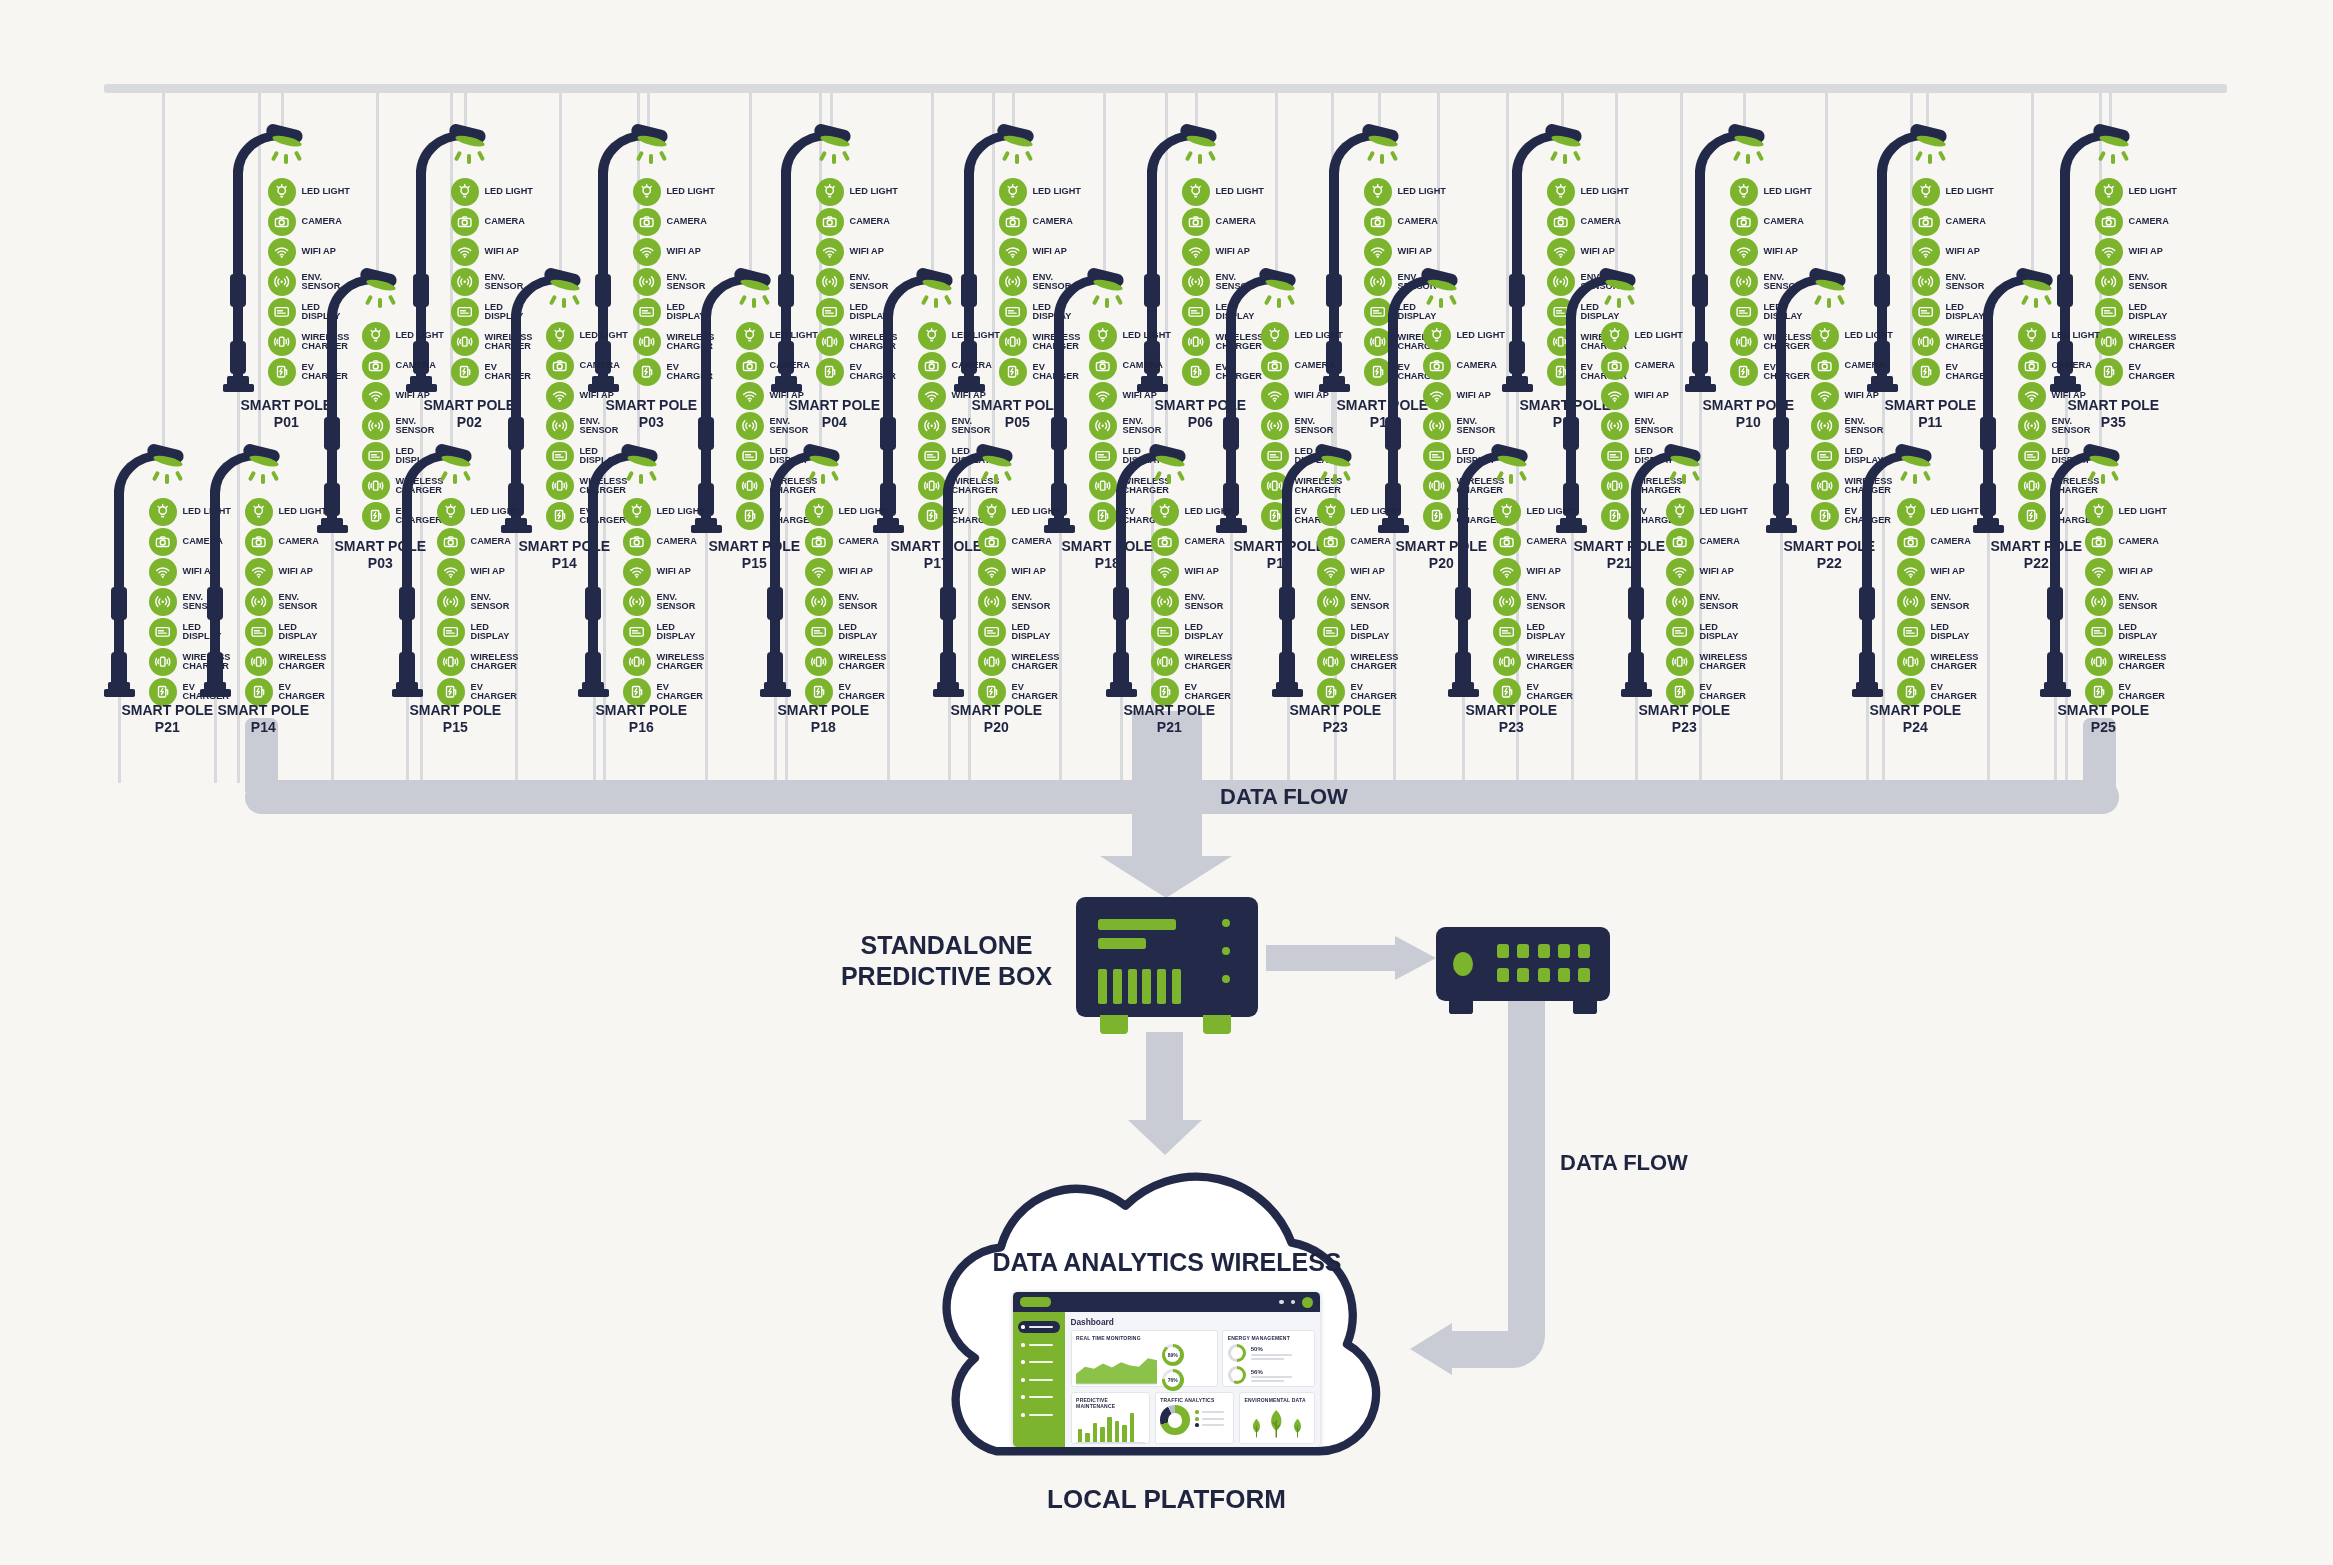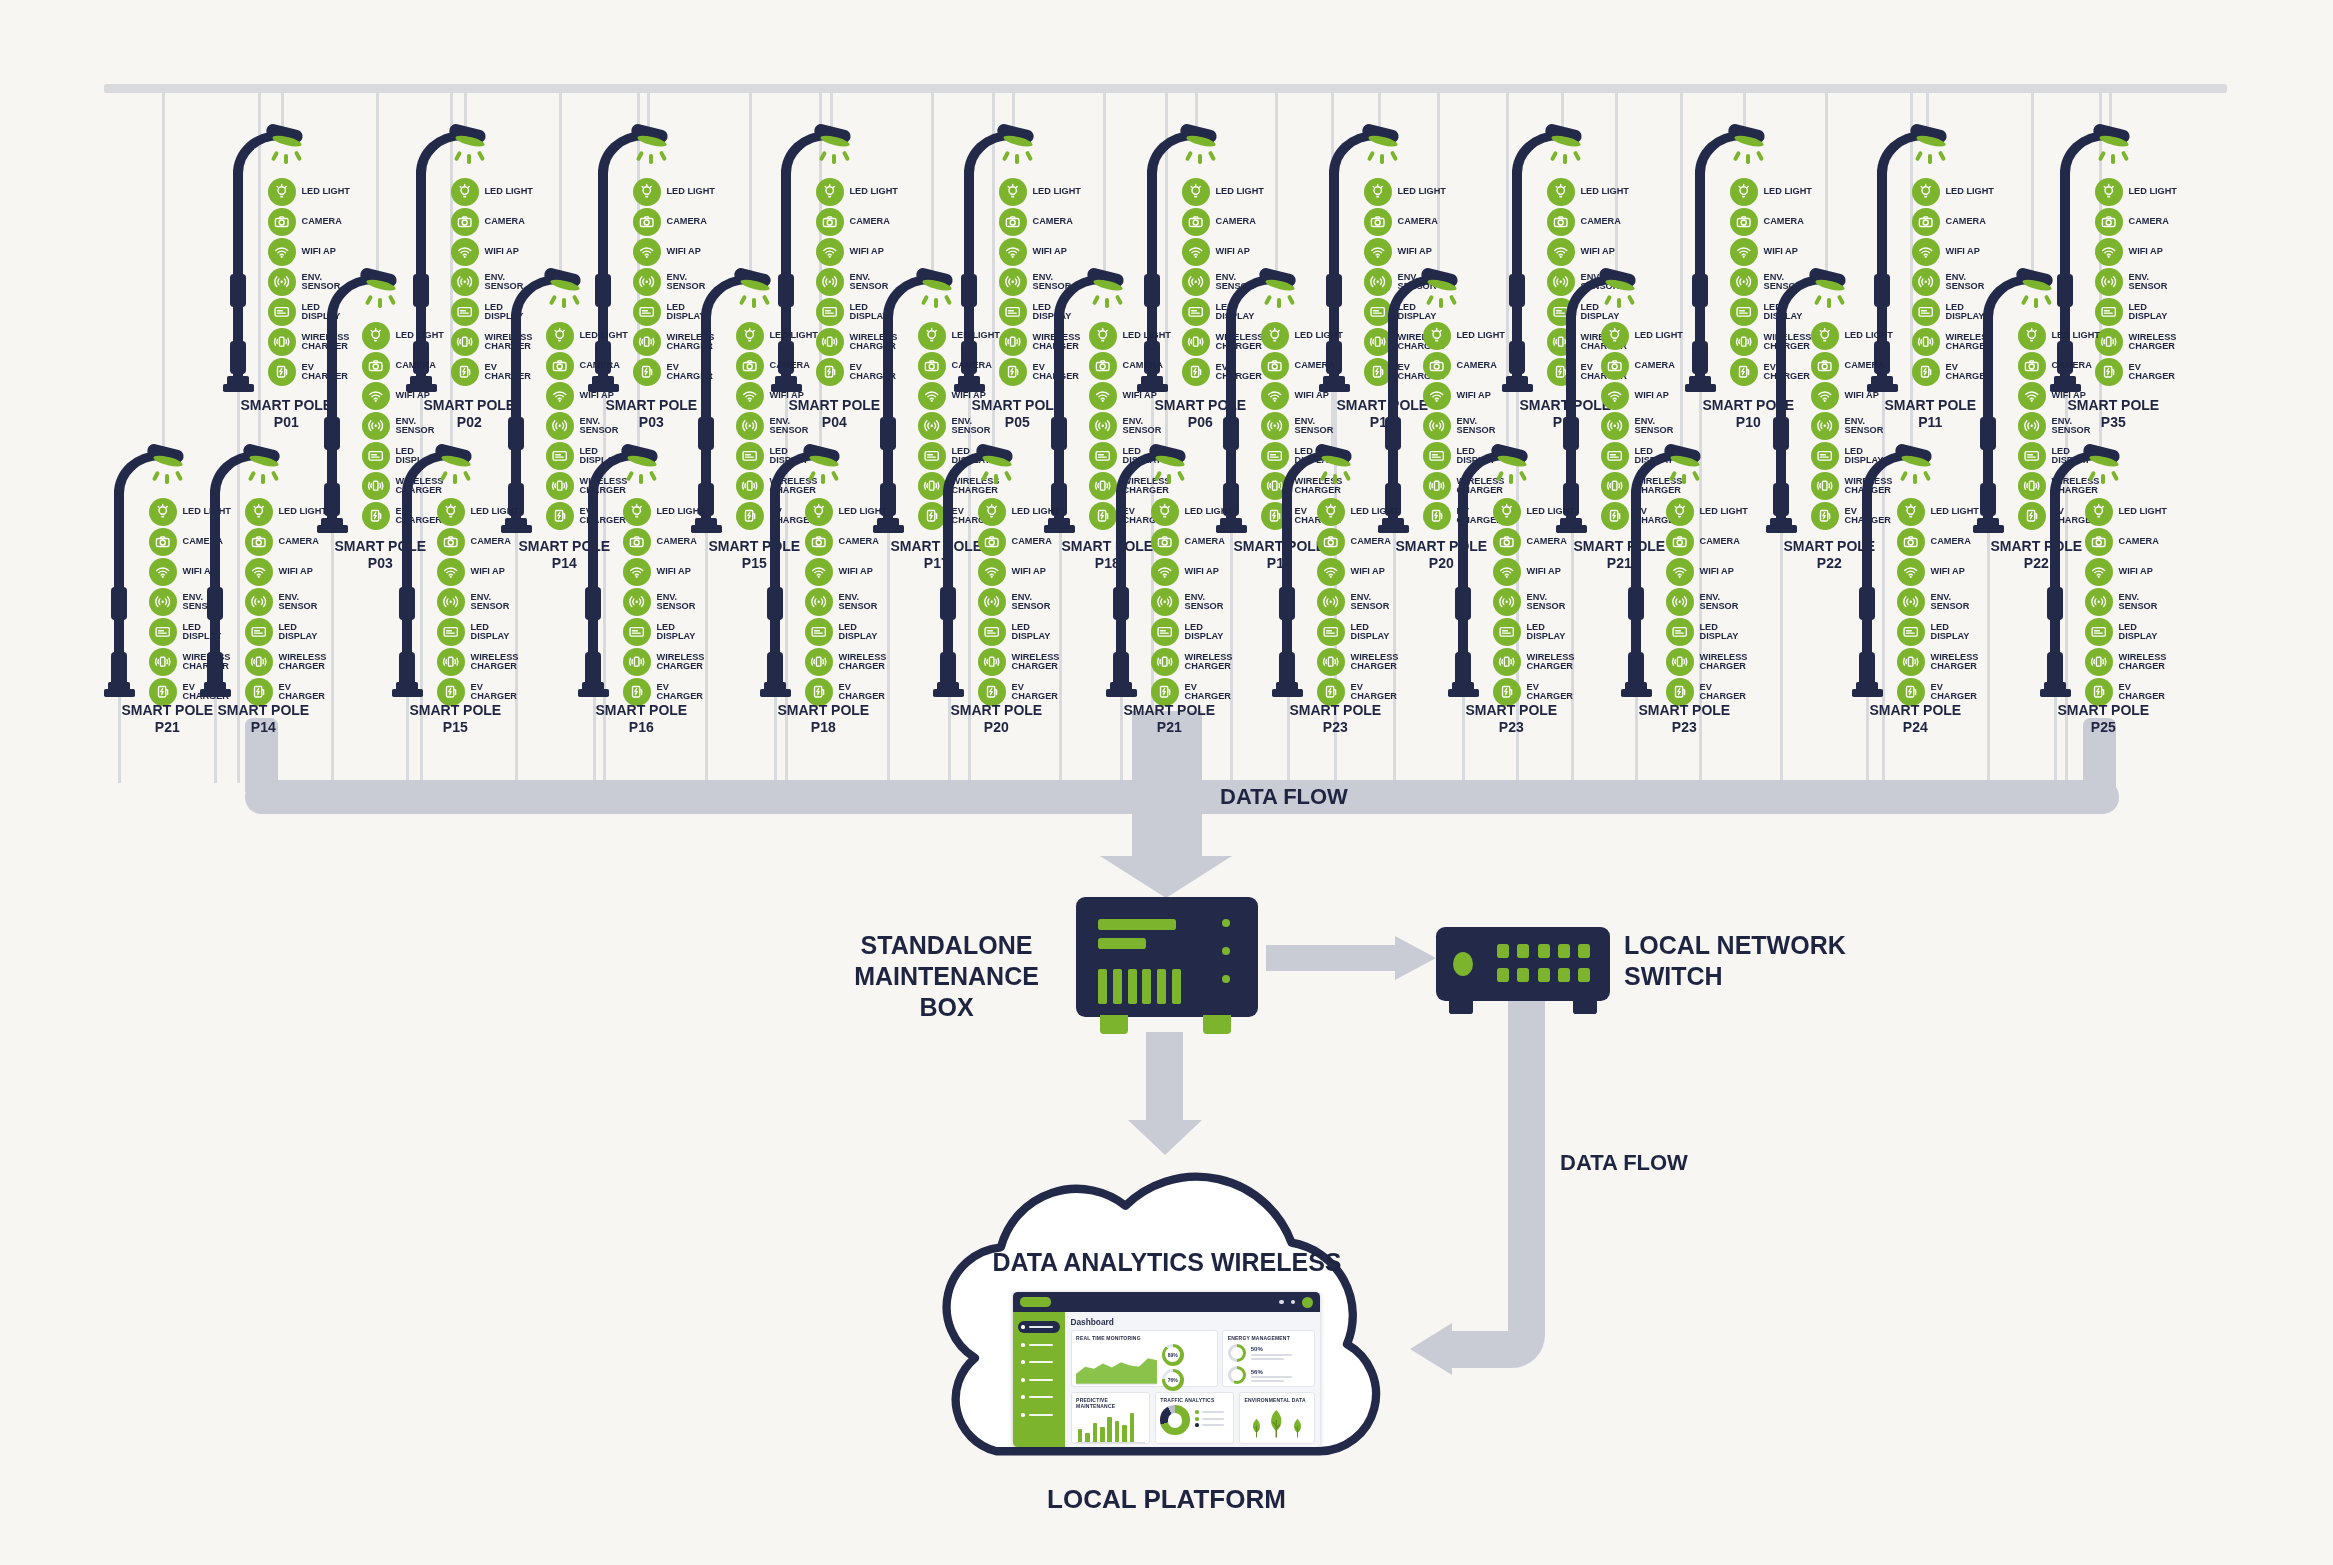--- a/index.html
+++ b/index.html
@@ -139,21 +139,21 @@
         <div class="grn" style="left: 14.8px; top: 0px; width: 9.2px; height: 35px; border-radius: 1.8px;"></div>
         <div class="grn" style="left: 29.5px; top: 0px; width: 9.2px; height: 35px; border-radius: 1.8px;"></div>
         <div class="grn" style="left: 44px; top: 0px; width: 9.2px; height: 35px; border-radius: 1.8px;"></div>
         <div class="grn" style="left: 59px; top: 0px; width: 9.2px; height: 35px; border-radius: 1.8px;"></div>
         <div class="grn" style="left: 74px; top: 0px; width: 9.2px; height: 35px; border-radius: 1.8px;"></div>
       </div>
     <div class="grn" style="left:24px;top:118px;width:28px;height:18.5px;border-radius:0 0 3.7px 3.7px;"></div>
     <div class="grn" style="left:127px;top:118px;width:28px;height:18.5px;border-radius:0 0 3.7px 3.7px;"></div>
   </div>
   <div class="abs biglabel prelines" style="left:831px;top:930px;width:231px;text-align:center;">STANDALONE
-MAINTENANCE BOX</div>
+PREDICTIVE BOX</div>
 
   <div class="flow" style="left:1266px;top:945px;width:131px;height:26px;"></div>
   <div class="tri" style="left:1395px;top:936px;border-top:22px solid transparent;border-bottom:22px solid transparent;border-left:41px solid #c9ccd5;"></div>
 
   <div class="abs devbox" id="switch-box" style="left:1436px;top:927px;width:174px;height:74px;">
     <div class="grn" style="left:16.6px;top:25px;width:20px;height:24px;border-radius:50%;"></div>
     <div id="switch-ports" style="left:61px;top:16.6px;width:103px;height:44px;">
         <div class="grn" style="left: 0px; top: 0px; width: 12px; height: 14.8px; border-radius: 2.8px;"></div>
         <div class="grn" style="left: 20px; top: 0px; width: 12px; height: 14.8px; border-radius: 2.8px;"></div>
         <div class="grn" style="left: 41px; top: 0px; width: 12px; height: 14.8px; border-radius: 2.8px;"></div>
@@ -161,22 +161,20 @@
         <div class="grn" style="left: 81px; top: 0px; width: 12px; height: 14.8px; border-radius: 2.8px;"></div>
         <div class="grn" style="left: 0px; top: 24px; width: 12px; height: 14.8px; border-radius: 2.8px;"></div>
         <div class="grn" style="left: 20px; top: 24px; width: 12px; height: 14.8px; border-radius: 2.8px;"></div>
         <div class="grn" style="left: 41px; top: 24px; width: 12px; height: 14.8px; border-radius: 2.8px;"></div>
         <div class="grn" style="left: 61px; top: 24px; width: 12px; height: 14.8px; border-radius: 2.8px;"></div>
         <div class="grn" style="left: 81px; top: 24px; width: 12px; height: 14.8px; border-radius: 2.8px;"></div>
       </div>
     <div style="left:13px;top:74px;width:24px;height:13px;background:#232949;border-radius:0 0 2.8px 2.8px;"></div>
     <div style="left:137px;top:74px;width:24px;height:13px;background:#232949;border-radius:0 0 2.8px 2.8px;"></div>
   </div>
-  <div class="abs biglabel prelines" style="left:1624px;top:930px;width:277px;text-align:left;">LOCAL NETWORK
-SWITCH</div>
 
   <div class="flow" style="left:1146px;top:1032px;width:37px;height:90px;"></div>
   <div class="tri" style="left:1128px;top:1120px;border-left:37px solid transparent;border-right:37px solid transparent;border-top:35px solid #c9ccd5;"></div>
 
   <div class="flow" style="left:1508px;top:1000px;width:37px;height:337px;"></div>
   <div class="flow" style="left:1451px;top:1331px;width:94px;height:37px;border-radius:0 0 33px 0;"></div>
   <div class="tri" style="left:1410px;top:1323px;border-top:26px solid transparent;border-bottom:26px solid transparent;border-right:42px solid #c9ccd5;"></div>
   <div class="abs flow-label" style="left:1560px;top:1150px;">DATA FLOW</div>
 
   <svg id="cloud-svg" class="abs" style="left:904px;top:1128px;" width="526" height="365" viewBox="0 0 570 395">

